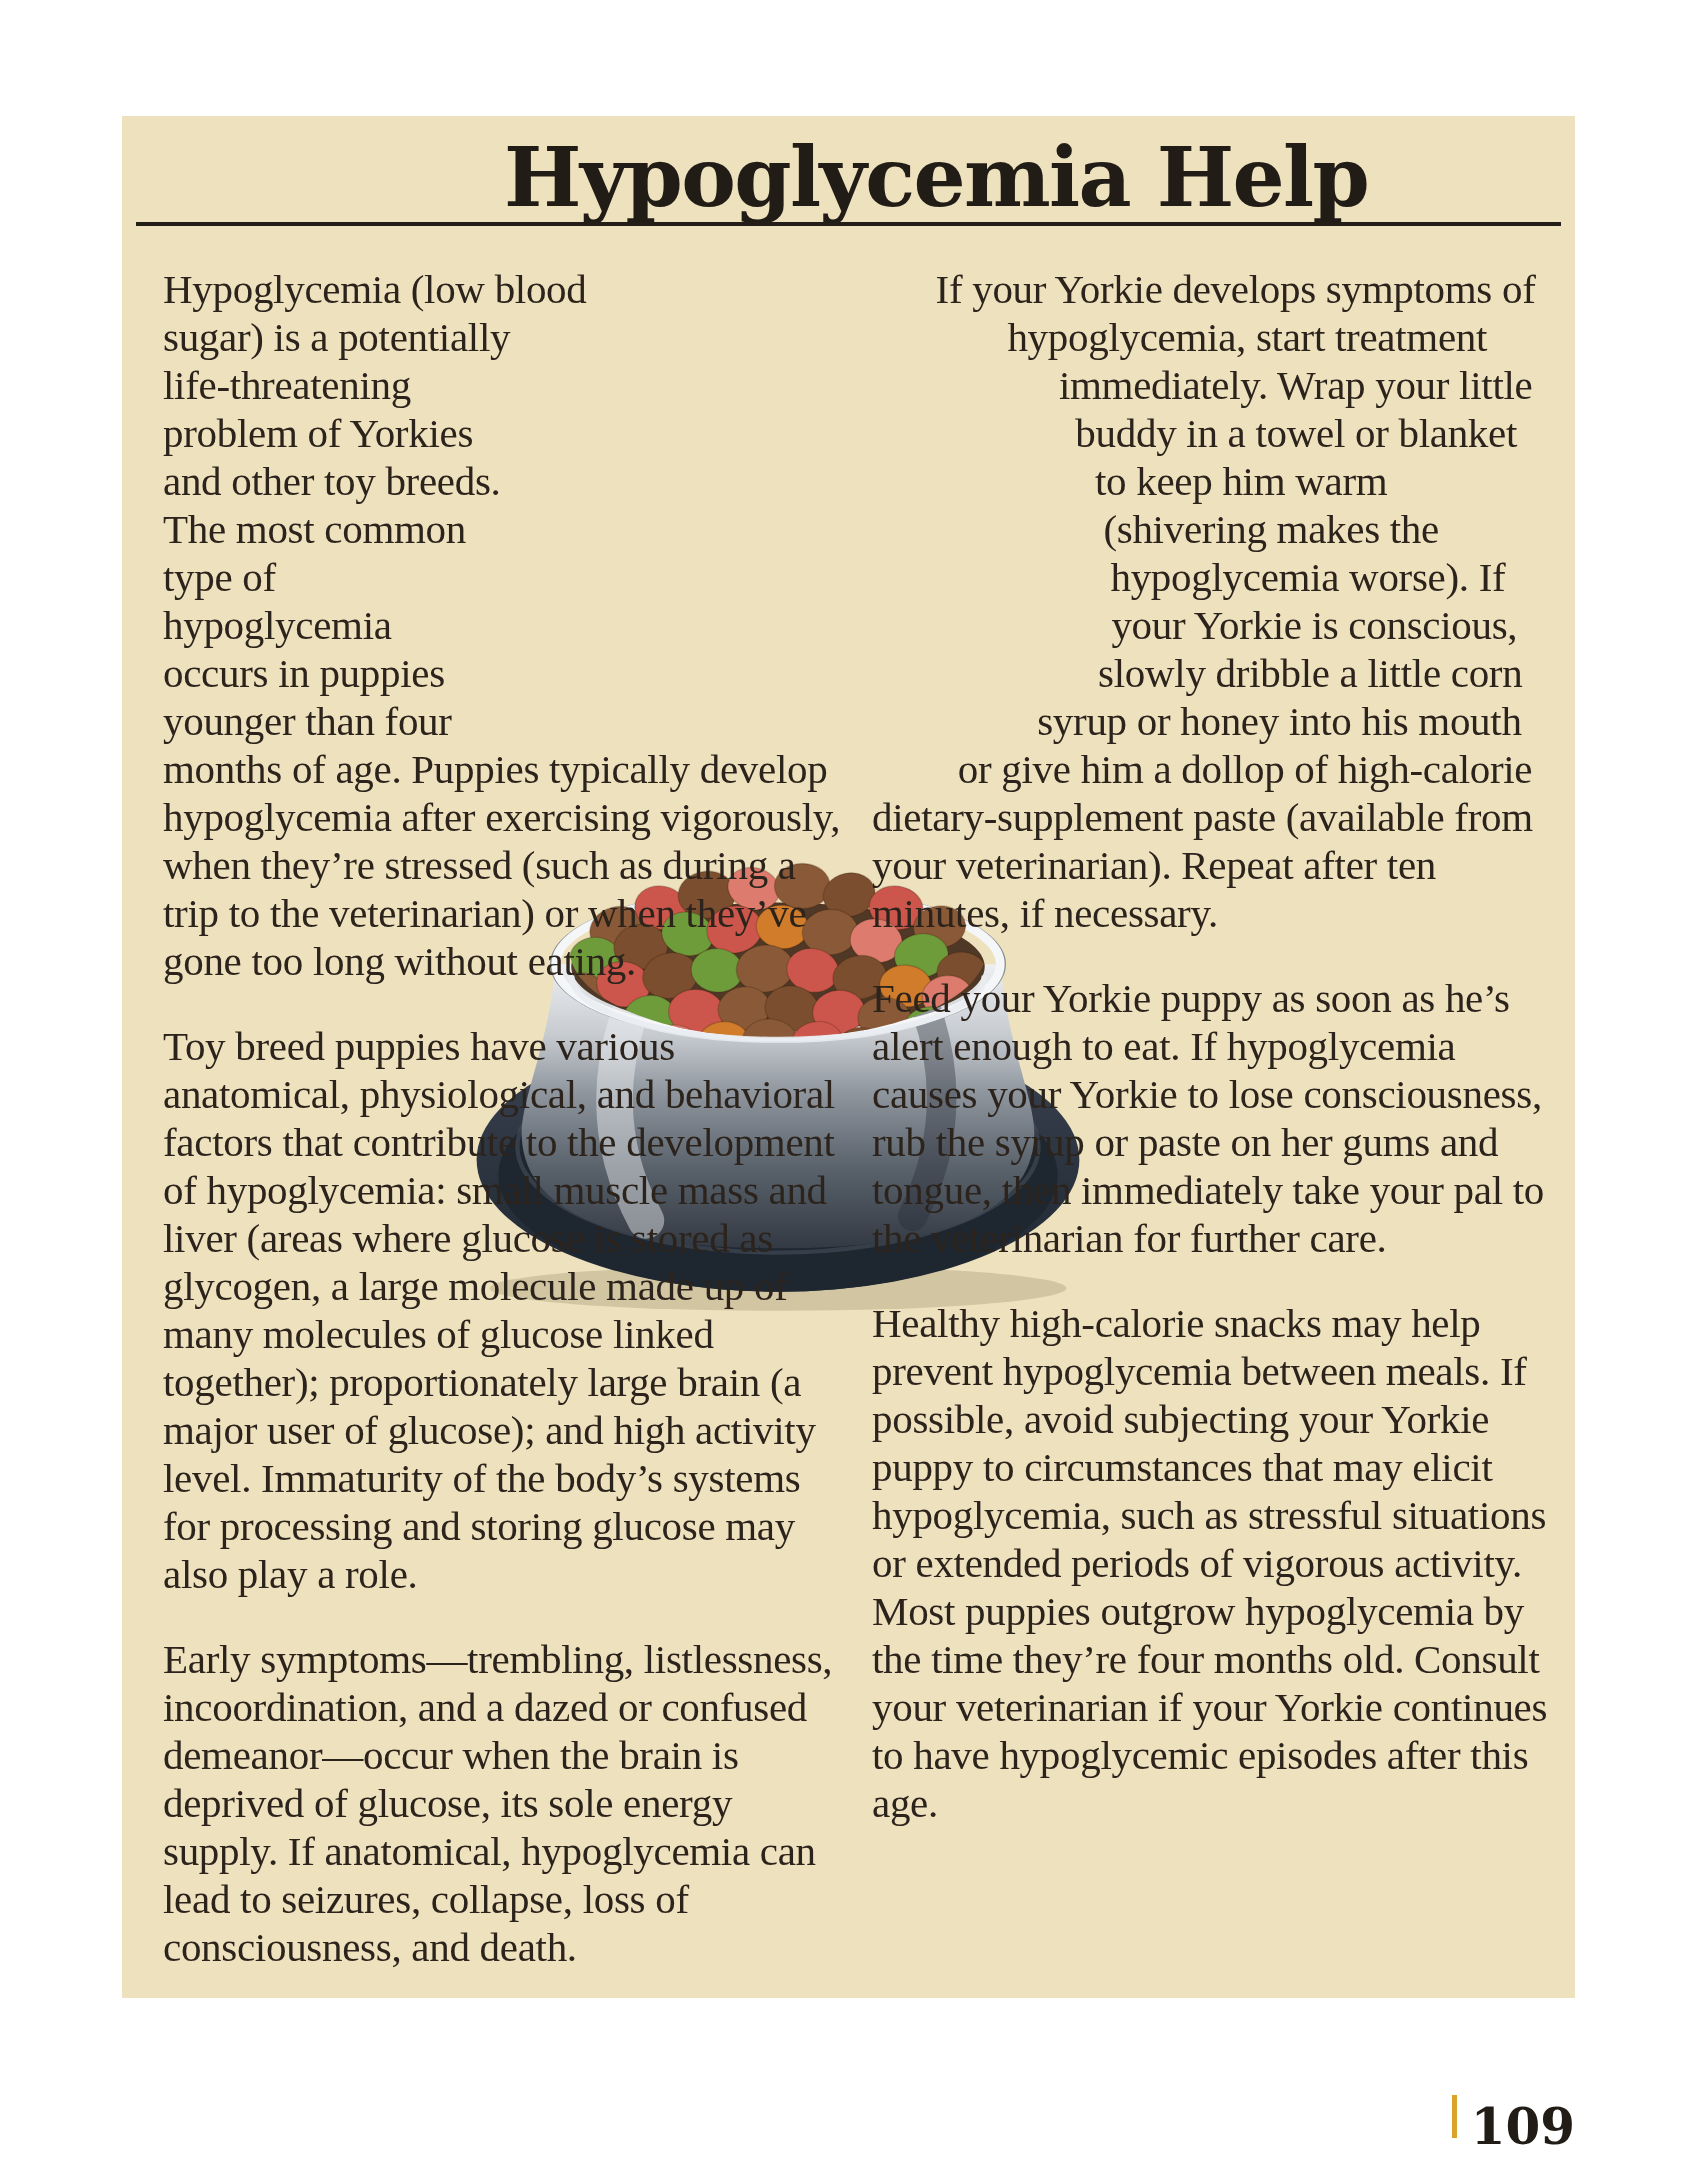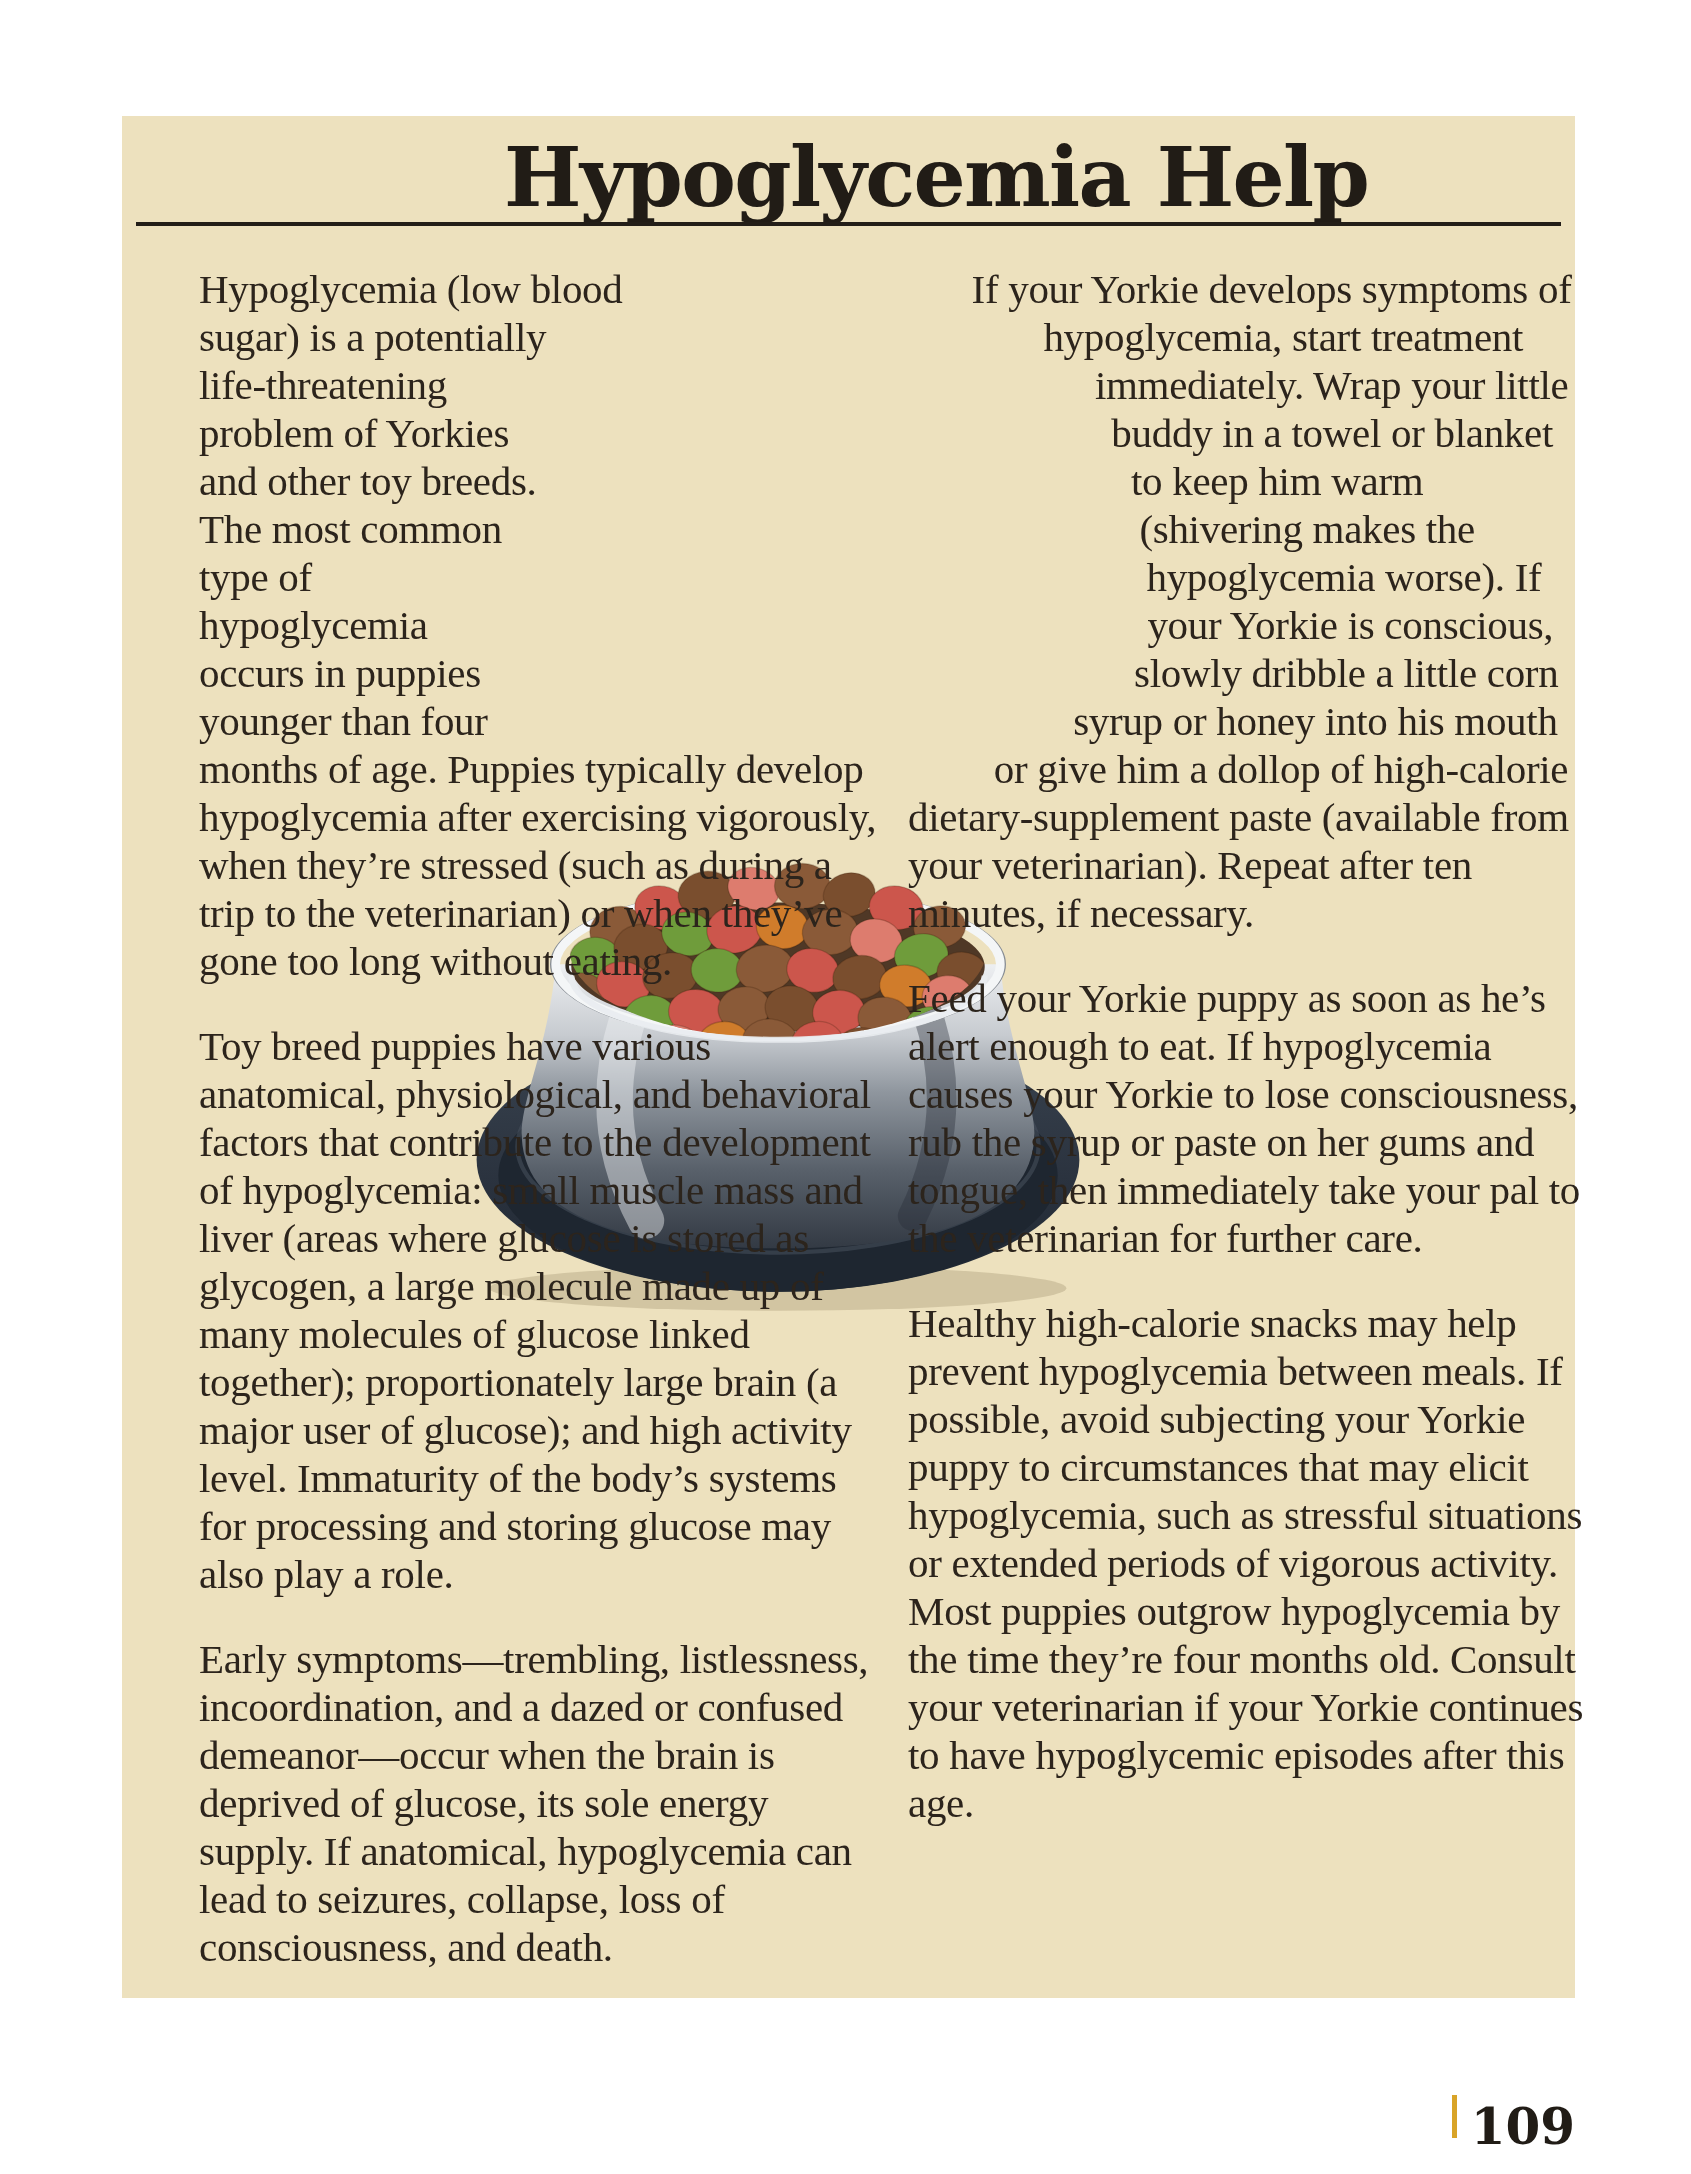--- a/index.html
+++ b/index.html
@@ -23,21 +23,20 @@
   }
   .title-rule{
     position:absolute;left:136px;top:222px;width:1425px;height:3.5px;
     background:var(--rule,#231E18);
   }
   .col{
     position:absolute;top:265px;width:685px;
     font-size:41px;line-height:48px;letter-spacing:-0.3px;
     color:var(--ink,#2C241C);
     text-align:left;
-    margin-left:36px;
   }
   .col p{margin:0 0 37px 0;}
   .col-left{left:163px;}
   .col-right{left:872px;}
   .wrap-left{
     float:right;width:374px;height:461px;margin-top:610px;
     shape-margin:7px;
     shape-outside:polygon(374px 0px,156px 0px,134px 72px,97px 124px,70px 176px,42px 229px,24px 281px,21px 333px,33px 376px,54px 411px,87px 439px,139px 461px,374px 461px);
   }
   .wrap-right{

